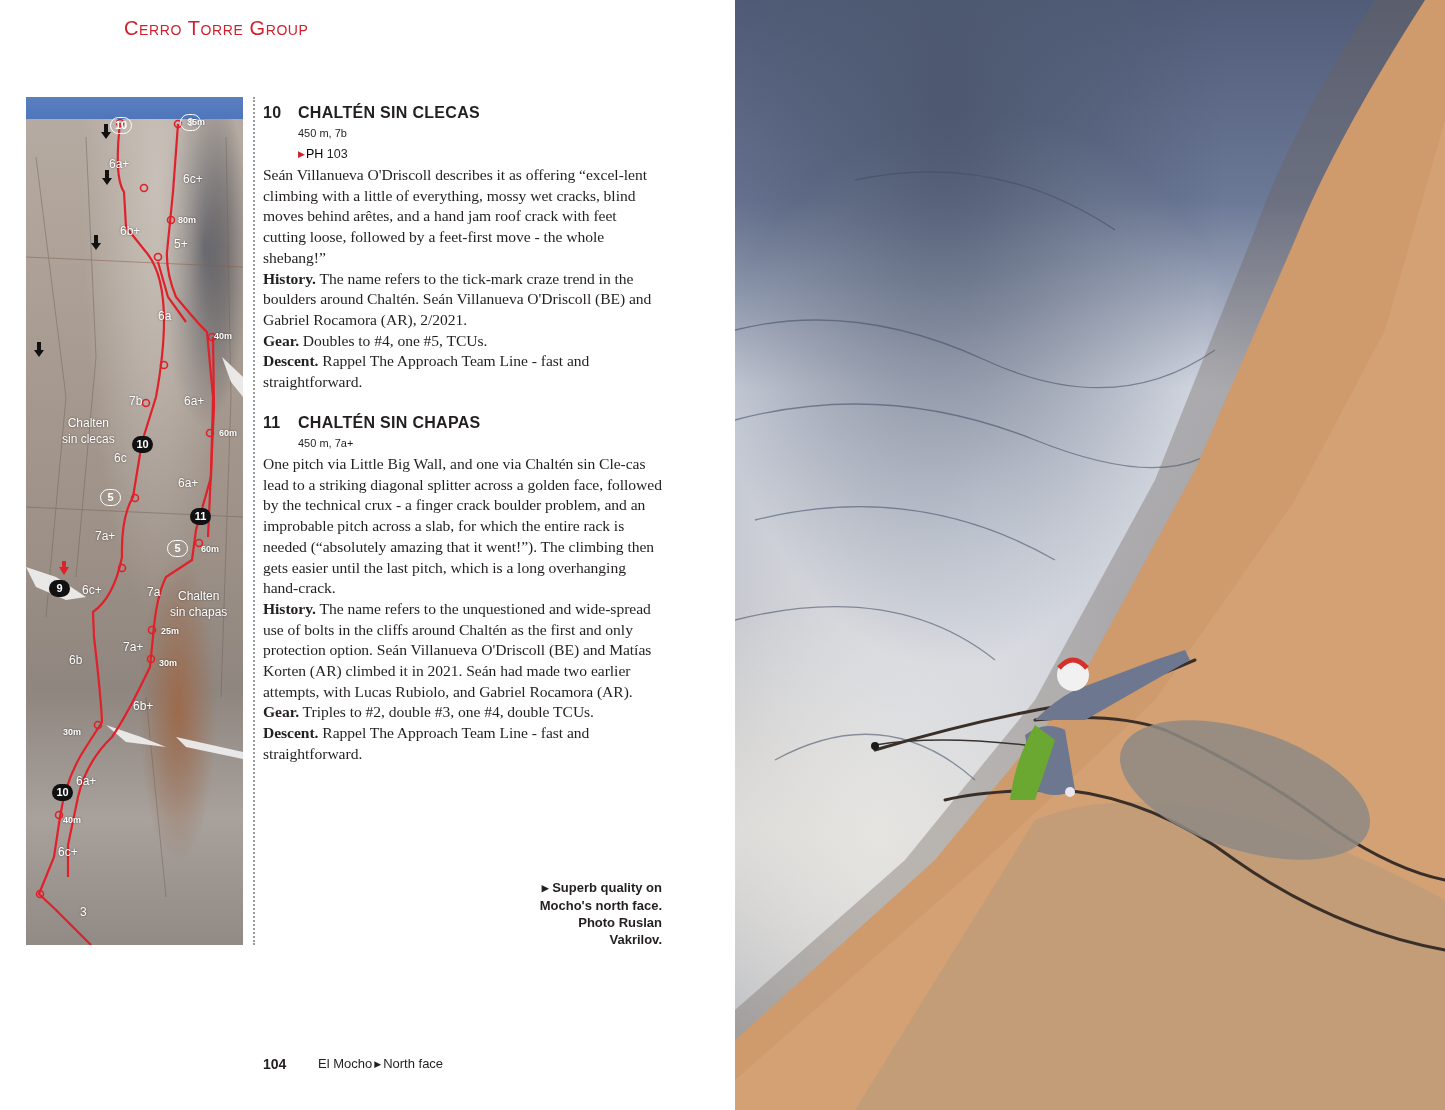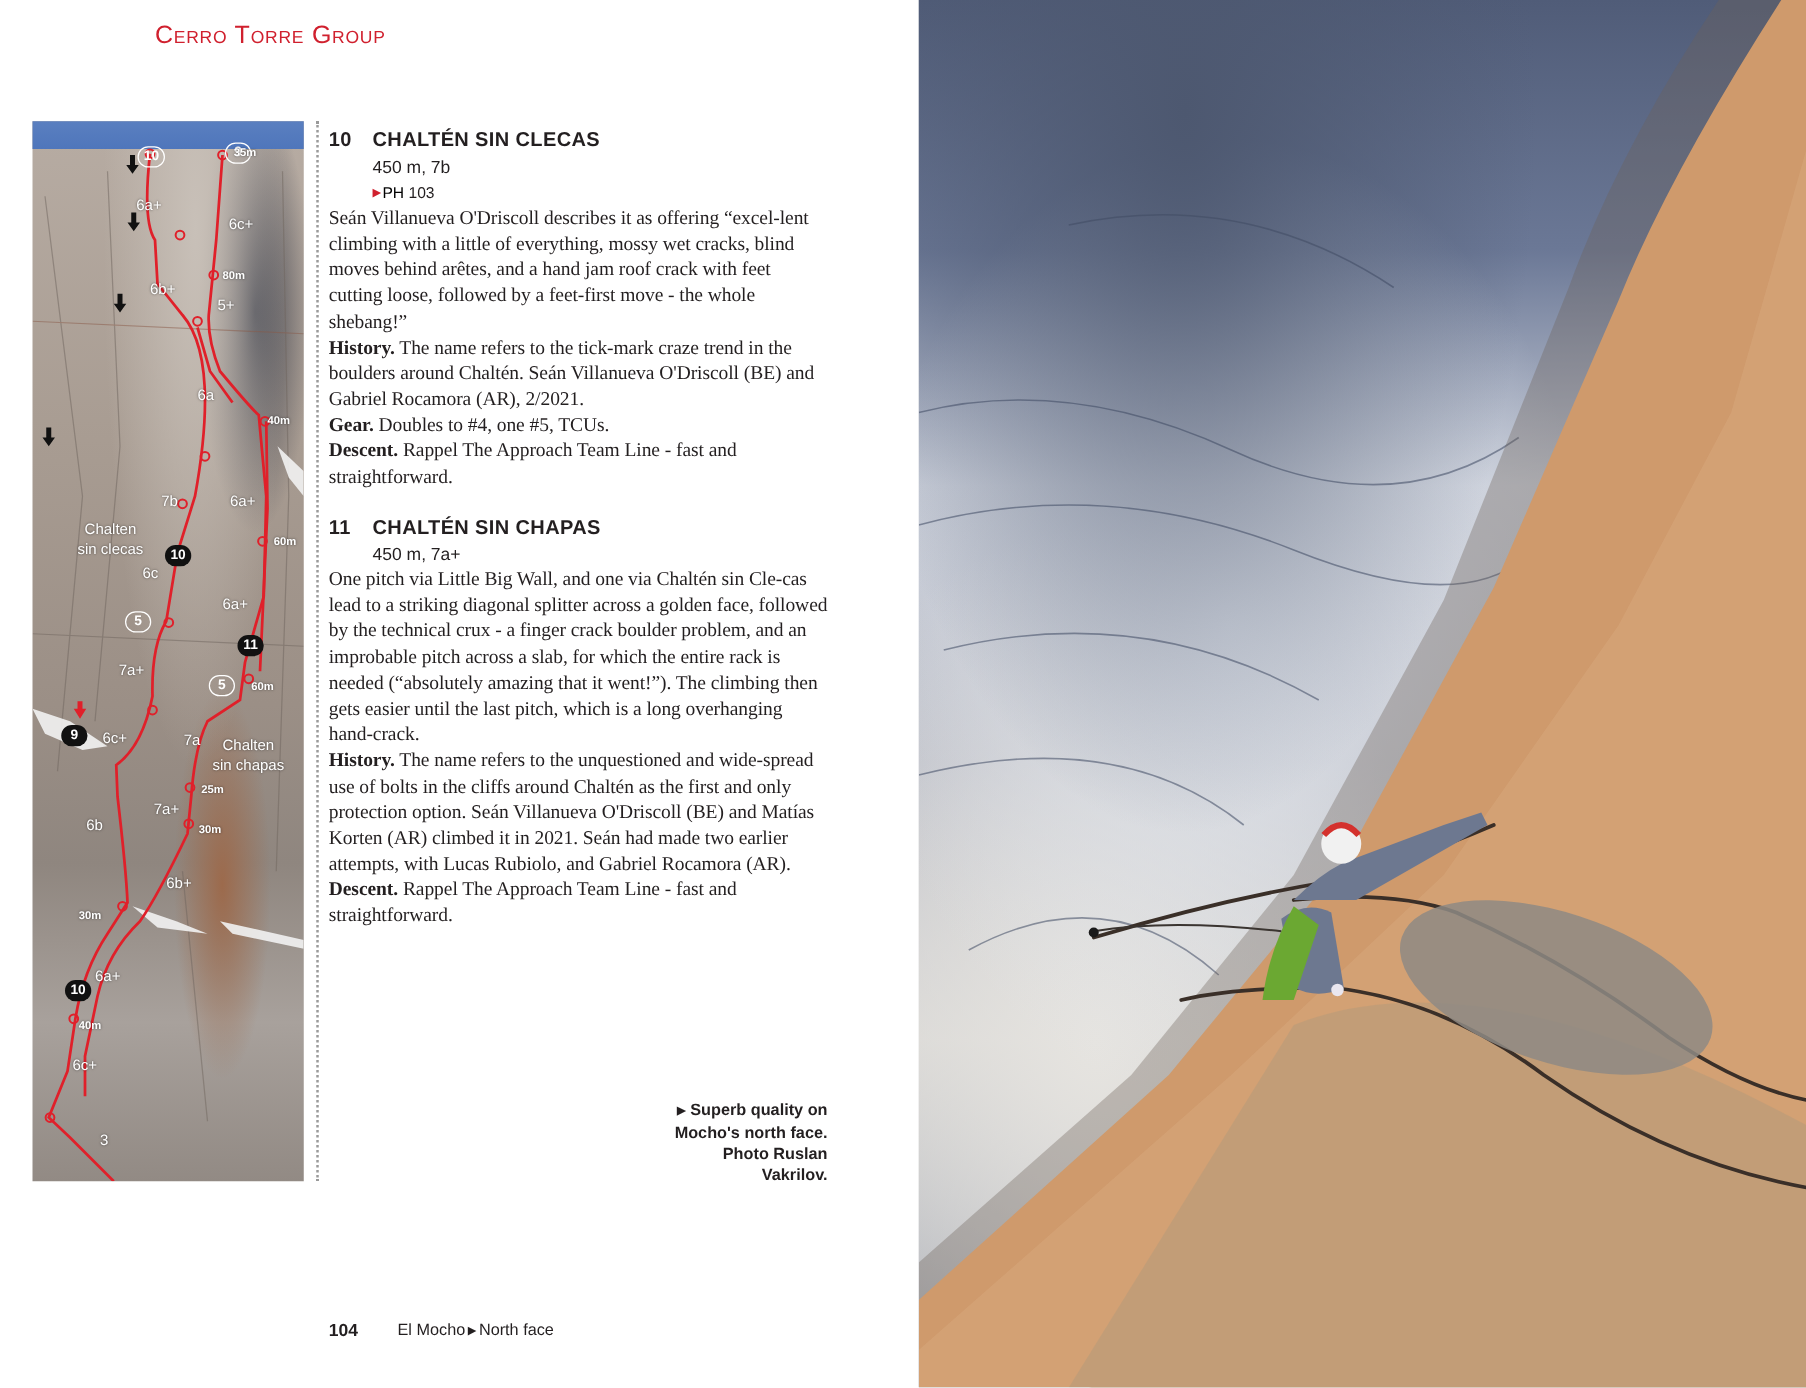--- a/index.html
+++ b/index.html
@@ -48,21 +48,21 @@
     border-left: 2px dotted #9a9a9a;
   }
 
   
   .col { position: absolute; left: 263px; width: 400px; }
   .route-head {
     font-family: "Liberation Sans", sans-serif; font-size: 16px; font-weight: bold;
     letter-spacing: 0.3px; line-height: 21px; display: flex;
   }
   .route-num { width: 35px; }
-  .route-meta { padding-left: 35px; font-family: "Liberation Sans", sans-serif; font-size: 14px; line-height: 21px; }
+  .route-meta { padding-left: 35px; font-family: "Liberation Sans", sans-serif; font-size: 11px; line-height: 21px; }
   .route-ph { padding-left: 35px; font-family: "Liberation Sans", sans-serif; font-size: 12.5px; line-height: 21px; }
   .route-ph .ph-tag { color: #000000; }
   .route-ph .tri { color: #d0202e; font-size: 9px; vertical-align: 1px; margin-right: 1px; }
   .para { font-size: 15.6px; line-height: 20.7px; letter-spacing: -0.05px; }
   .para b { font-weight: bold; margin-top: 20px; }
 
   
   .caption {
     position: absolute; left: 530px; top: 879px; width: 132px;
     font-family: "Liberation Sans", sans-serif; font-size: 13px; line-height: 17px;
@@ -214,20 +214,21 @@
 </div>
 
 <div class="col" style="top:412px;">
   <div class="route-head">
     <span class="route-num">11</span>
     <span>CHALTÉN SIN CHAPAS</span>
   </div>
   <div class="route-meta">450 m, 7a+</div>
   <p class="para">One pitch via Little Big Wall, and one via Chaltén sin Cle-cas lead to a striking diagonal splitter across a golden face, followed by the technical crux - a finger crack boulder problem, and an improbable pitch across a slab, for which the entire rack is needed (“absolutely amazing that it went!”). The climbing then gets easier until the last pitch, which is a long overhanging hand-crack.</p>
   <p class="para"><b>History.</b> <span>The name refers to the unquestioned and wide-spread use of bolts in the cliffs around Chaltén as the first and only protection option. Seán Villanueva O'Driscoll (BE) and Matías Korten (AR) climbed it in 2021. Seán had made two earlier attempts, with Lucas Rubiolo, and Gabriel Rocamora (AR).</span></p>
+  <p class="para"><b>Gear.</b> <span>Triples to #2, double #3, one #4, double TCUs.</span></p>
   <p class="para"><b>Descent.</b> <span>Rappel The Approach Team Line - fast and straightforward.</span></p>
 </div>
 
 <div class="caption">
   <span class="tri">▶</span>
   <span>Superb quality on Mocho's north face. Photo Ruslan Vakrilov.</span>
 </div>
 
 <div class="footer pagenum">104</div>
 <div class="footer crumbs">

